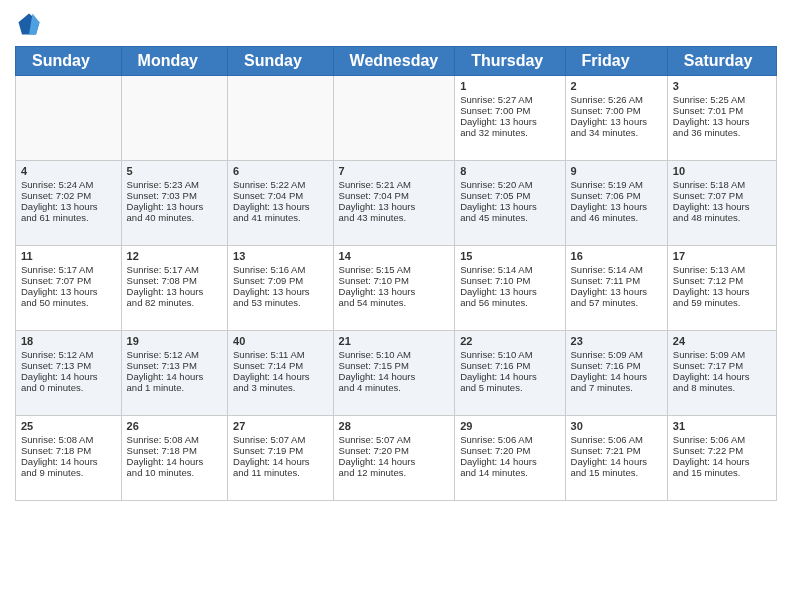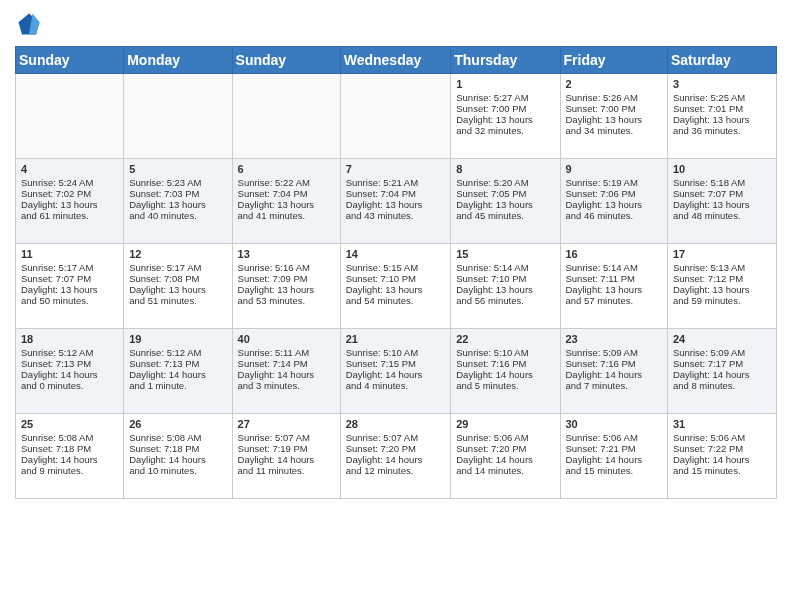--- a/index.html
+++ b/index.html
@@ -55,22 +55,22 @@
     }
     .calendar {
       width: 100%;
       border-collapse: collapse;
       border: 1px solid #ccc;
     }
     .calendar th {
       background: #3a7abf;
       color: #fff;
       text-align: left;
-      padding: 5px 3px;
-      font-size: 14px;
+      padding: 5px 16px;
+      font-size: 16px;
       font-weight: bold;
       border: 1px solid #2d6aaf;
     }
     .calendar td {
       vertical-align: top;
       padding: 4px 5px;
       border: 1px solid #ccc;
       width: 113px;
       height: 85px;
       font-size: 9.5px;
@@ -210,21 +210,21 @@
             <div>Sunrise: 5:17 AM</div>
             <div>Sunset: 7:07 PM</div>
             <div>Daylight: 13 hours</div>
             <div>and 50 minutes.</div>
           </td>
           <td>
             <span class="day-num">12</span>
             <div>Sunrise: 5:17 AM</div>
             <div>Sunset: 7:08 PM</div>
             <div>Daylight: 13 hours</div>
-            <div>and 51 minutes.</div>
+            <div>and 82 minutes.</div>
           </td>
           <td>
             <span class="day-num">13</span>
             <div>Sunrise: 5:16 AM</div>
             <div>Sunset: 7:09 PM</div>
             <div>Daylight: 13 hours</div>
             <div>and 53 minutes.</div>
           </td>
           <td>
             <span class="day-num">14</span>

